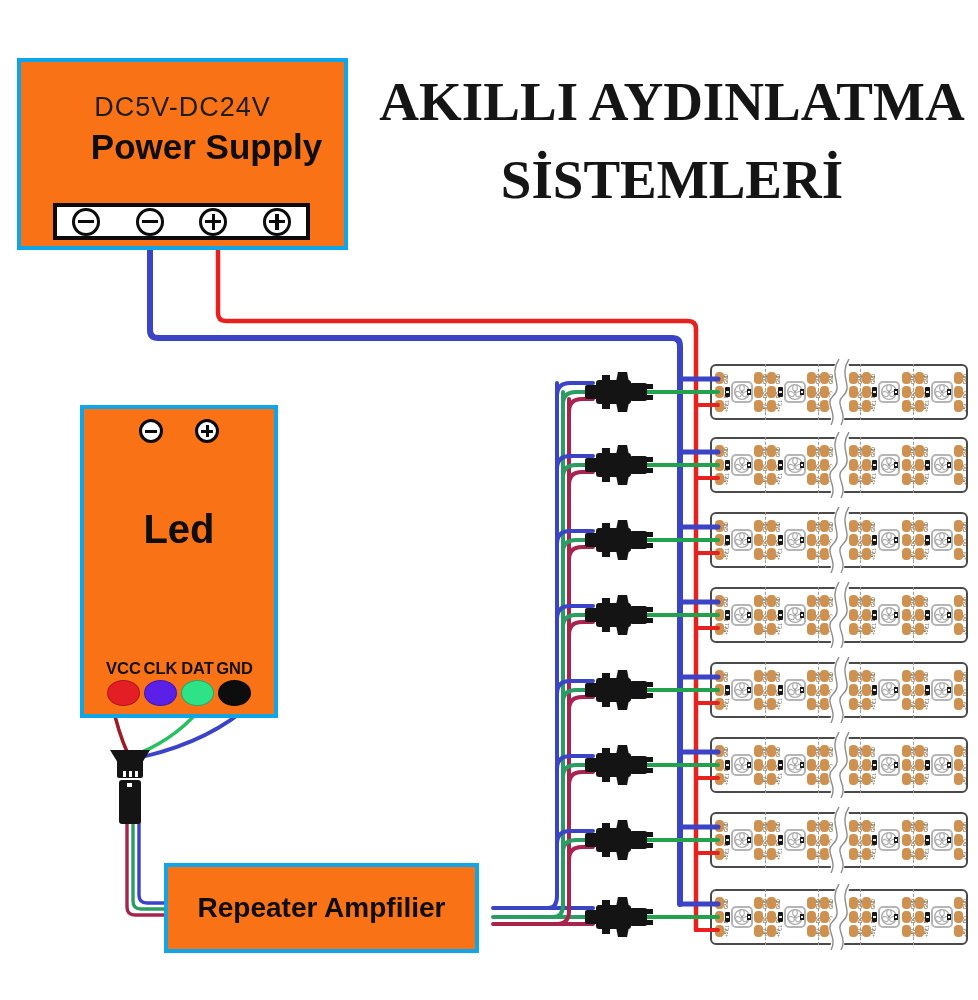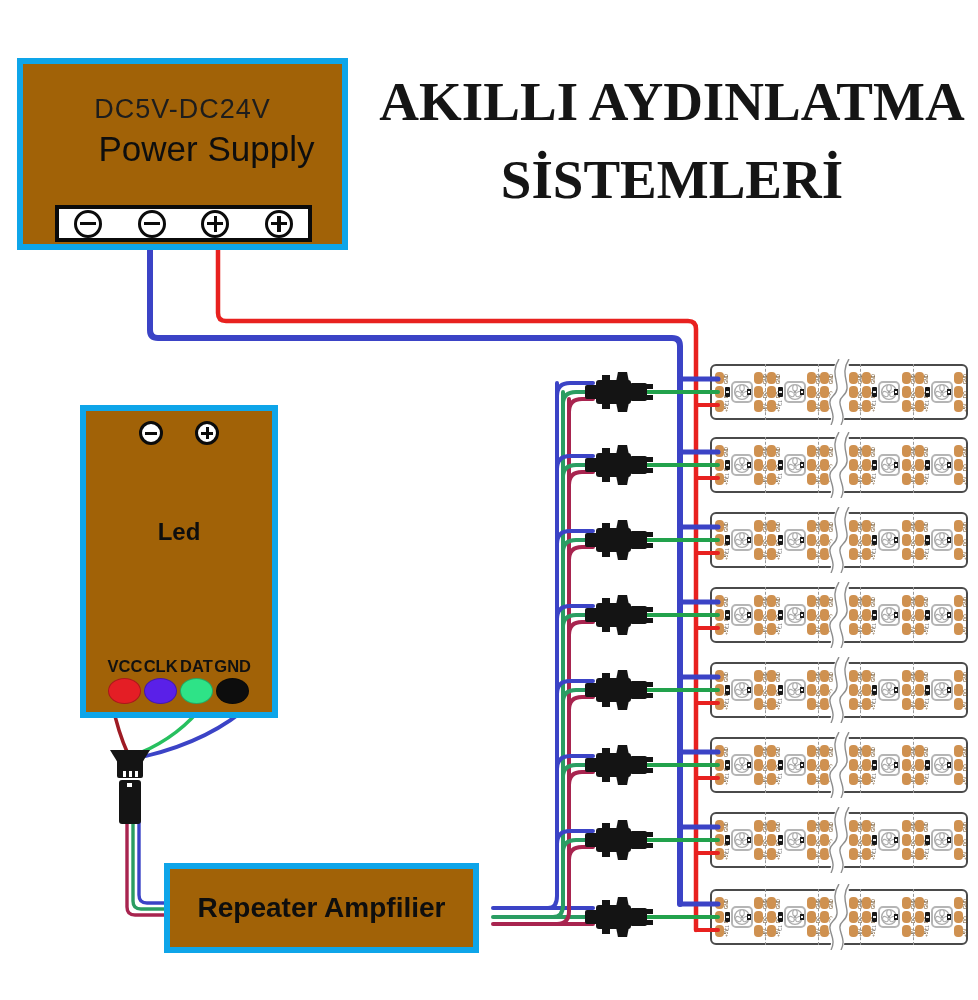--- a/index.html
+++ b/index.html
@@ -1,39 +1,39 @@
 <!DOCTYPE html>
 <html><head>
 <meta charset="utf-8">
 <style>
   html,body{margin:0;padding:0;}
   body{width:978px;height:1000px;position:relative;background:#ffffff;overflow:hidden;
        font-family:"Liberation Sans",sans-serif;color:#141414;}
   
-  .box{position:absolute;box-sizing:border-box;background:#a16207;border:6px solid #0ea5e9;}
+  .box{position:absolute;box-sizing:border-box;background:#f97316;border:4px solid #0ea5e9;}
   
   #psu{left:17px;top:58px;width:331px;height:192px;}
   .psu-voltage{margin-top:30px;text-align:center;font-size:27px;letter-spacing:1px;color:#1d1d1d;}
-  .psu-name{margin-top:4px;text-align:center;font-size:35px;font-weight:normal;color:#0e0e0e;padding-left:48px;}
+  .psu-name{margin-top:4px;text-align:center;font-size:35px;font-weight:bold;color:#0e0e0e;padding-left:48px;}
   #psu-terminals{position:absolute;left:32px;top:141px;width:257px;height:37px;box-sizing:border-box;
        border:4px solid #0b0b0b;display:flex;align-items:center;justify-content:space-between;padding:0 15px;background:#fff;}
   .term{box-sizing:border-box;width:28px;height:28px;border:3.5px solid #0b0b0b;border-radius:50%;position:relative;background:#fff;}
   .term::before{content:'';position:absolute;left:3px;right:3px;top:50%;height:3.5px;margin-top:-1.75px;background:#0b0b0b;}
   .term.plus::after{content:'';position:absolute;top:3px;bottom:3px;left:50%;width:3.5px;margin-left:-1.75px;background:#0b0b0b;}
   .term-sm{width:24px;height:24px;border-width:3px;}
   .term-sm::before{left:3px;right:3px;height:3px;margin-top:-1.5px;}
   .term-sm.plus::after{top:3px;bottom:3px;width:3px;margin-left:-1.5px;}
   
   #title-block{position:absolute;left:372px;top:72px;width:600px;text-align:center;font-weight:bold;color:#151515;font-family:Liberation Serif, serif;}
   .title-line{font-size:55px;line-height:60px;}
   .title-line + .title-line{margin-top:18px;}
   
   #controller{left:80px;top:405px;width:198px;height:313px;}
   #ctrl-terms{display:flex;justify-content:center;gap:32px;margin-top:10px;}
-  #ctrl-name{position:absolute;left:0;right:0;top:100px;text-align:center;font-size:24px;font-weight:bold;line-height:41px;color:#0e0e0e;}
+  #ctrl-name{position:absolute;left:0;right:0;top:100px;text-align:center;font-size:40px;font-weight:bold;line-height:41px;color:#0e0e0e;}
   #ctrl-pins{position:absolute;left:0;right:0;bottom:8px;display:flex;justify-content:space-between;padding:0 21px;}
   .pin{width:41px;text-align:center;}
   .pin-label{font-size:16.5px;font-weight:bold;color:#111;}
   .pin-dot{width:33px;height:26px;border-radius:50%;margin:2px auto 0;border:1px solid rgba(0,0,0,.25);box-sizing:border-box;}
   
   #repeater{left:164px;top:863px;width:315px;height:90px;display:flex;align-items:center;justify-content:center;}
   #repeater .rep-name{font-size:28px;font-weight:bold;color:#0e0e0e;}
   
   #strips-layer,#conn-layer{position:absolute;left:0;top:0;width:978px;height:1000px;pointer-events:none;}
   #wires{position:absolute;left:0;top:0;pointer-events:none;}

